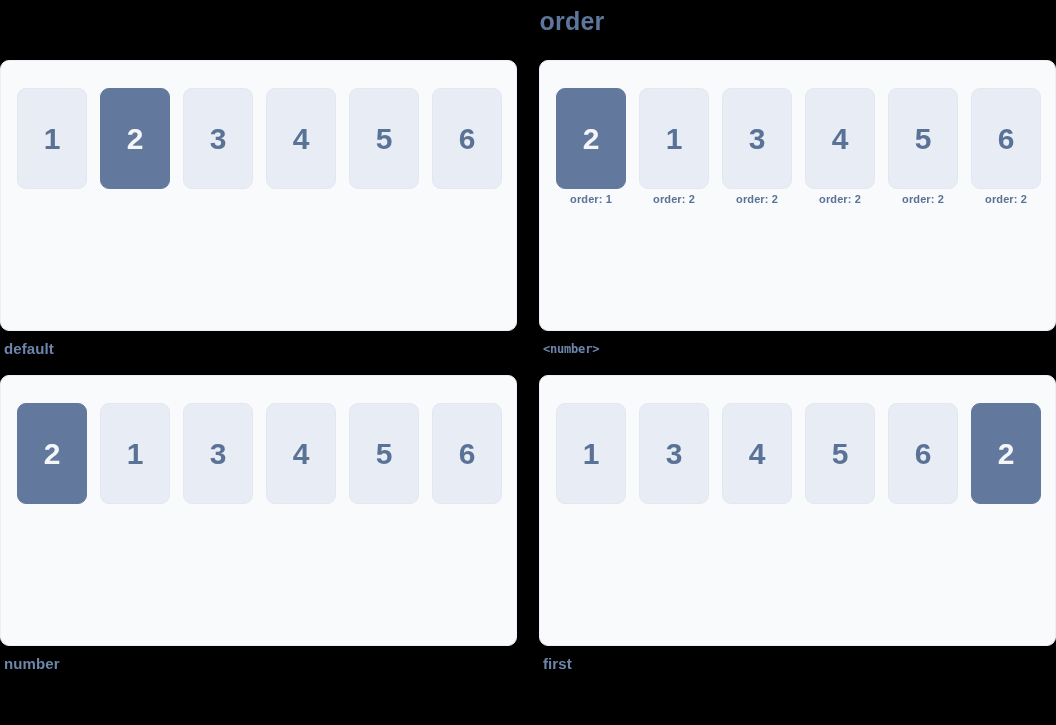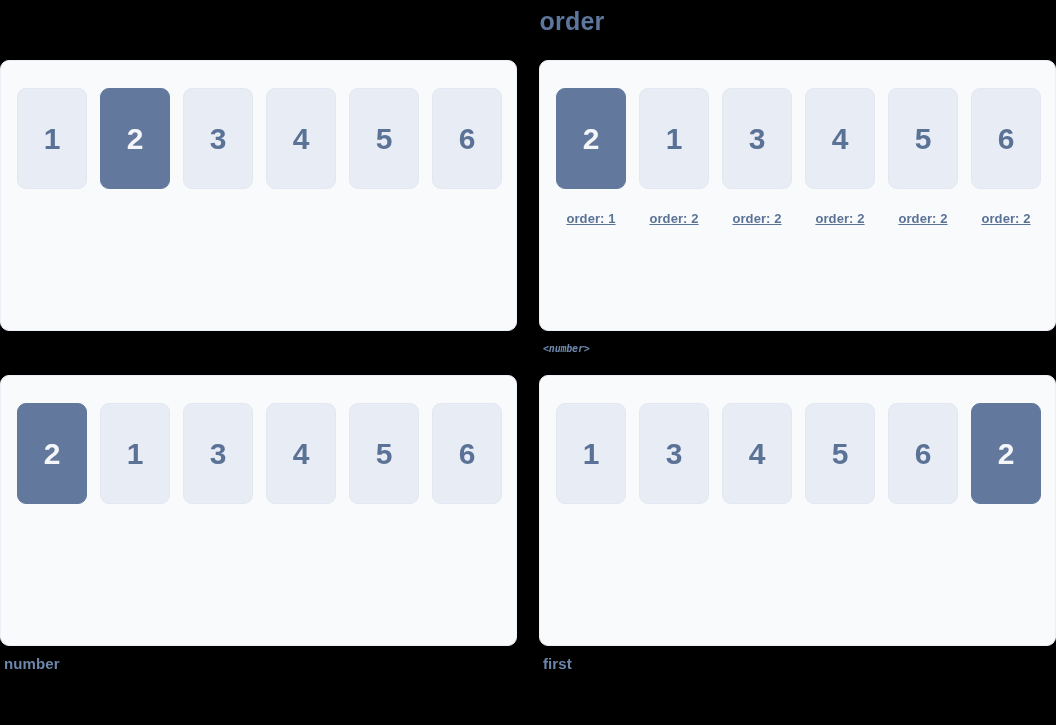--- a/index.html
+++ b/index.html
@@ -94,43 +94,41 @@
     border: 1px solid #e2e7f1;
     color: #5a7296;
   }
   .box.is-highlight {
     background: #62799d;
     border-color: #62799d;
     color: #f4f6fa;
   }
 
   .item-caption {
-    margin-top: 22px;
-    font-size: 13px;
+    margin-top: 4px;
+    font-size: 11px;
     font-weight: bold;
     color: #5a7296;
     white-space: nowrap;
     letter-spacing: 0.1px;
-    text-decoration: underline;
   }
 
   .block-label {
     margin-top: 8px;
     padding-left: 4px;
     font-size: 15px;
     font-weight: bold;
     color: #6c86ab;
     letter-spacing: 0.1px;
     line-height: 20px;
   }
   .block-label.mono {
     font-family: "DejaVu Sans Mono", "Liberation Mono", monospace;
-    font-size: 10px;
+    font-size: 12px;
     letter-spacing: -0.2px;
-    font-style: italic;
   }
 </style>
 </head>
 <body>
 
 <div class="page">
 
   <div class="page-title">order</div>
 
   <div class="grid">
@@ -157,20 +155,21 @@
           <div class="item">
             <div class="box">5</div>
 
           </div>
           <div class="item">
             <div class="box">6</div>
 
           </div>
         </div>
       </div>
+      <div class="block-label">default</div>
     </div>
 
     <div class="demo-block col-right row-top">
       <div class="card">
         <div class="boxes">
           <div class="item">
             <div class="box is-highlight">2</div>
             <div class="item-caption">order: 1</div>
           </div>
           <div class="item">

